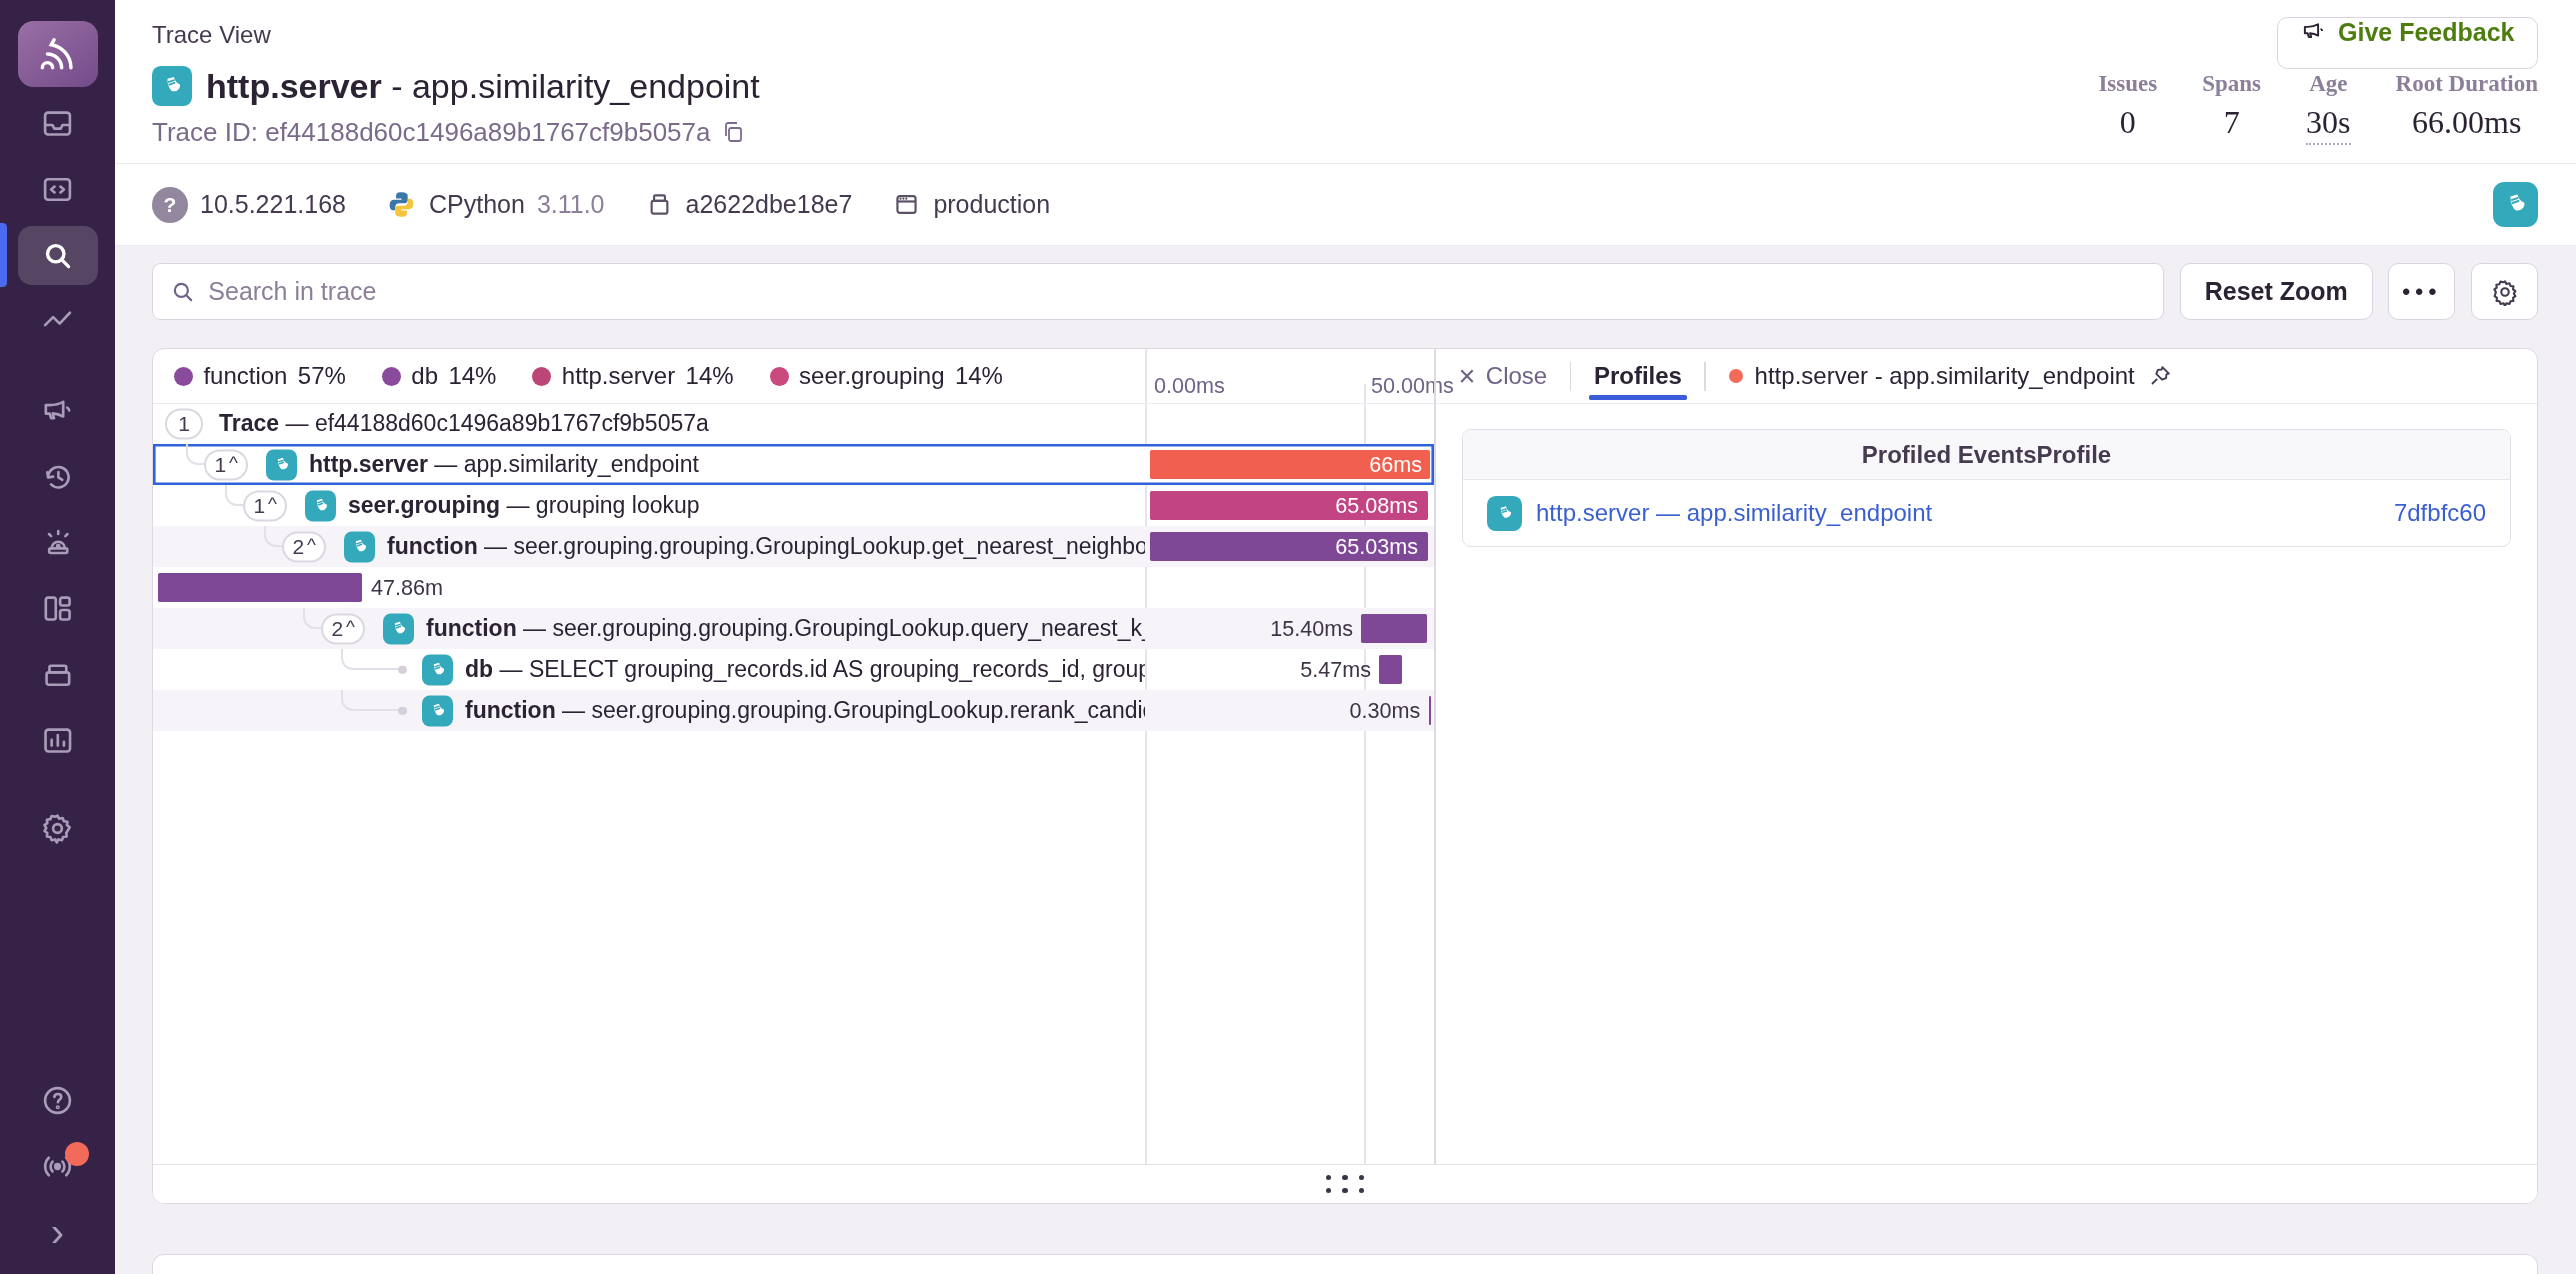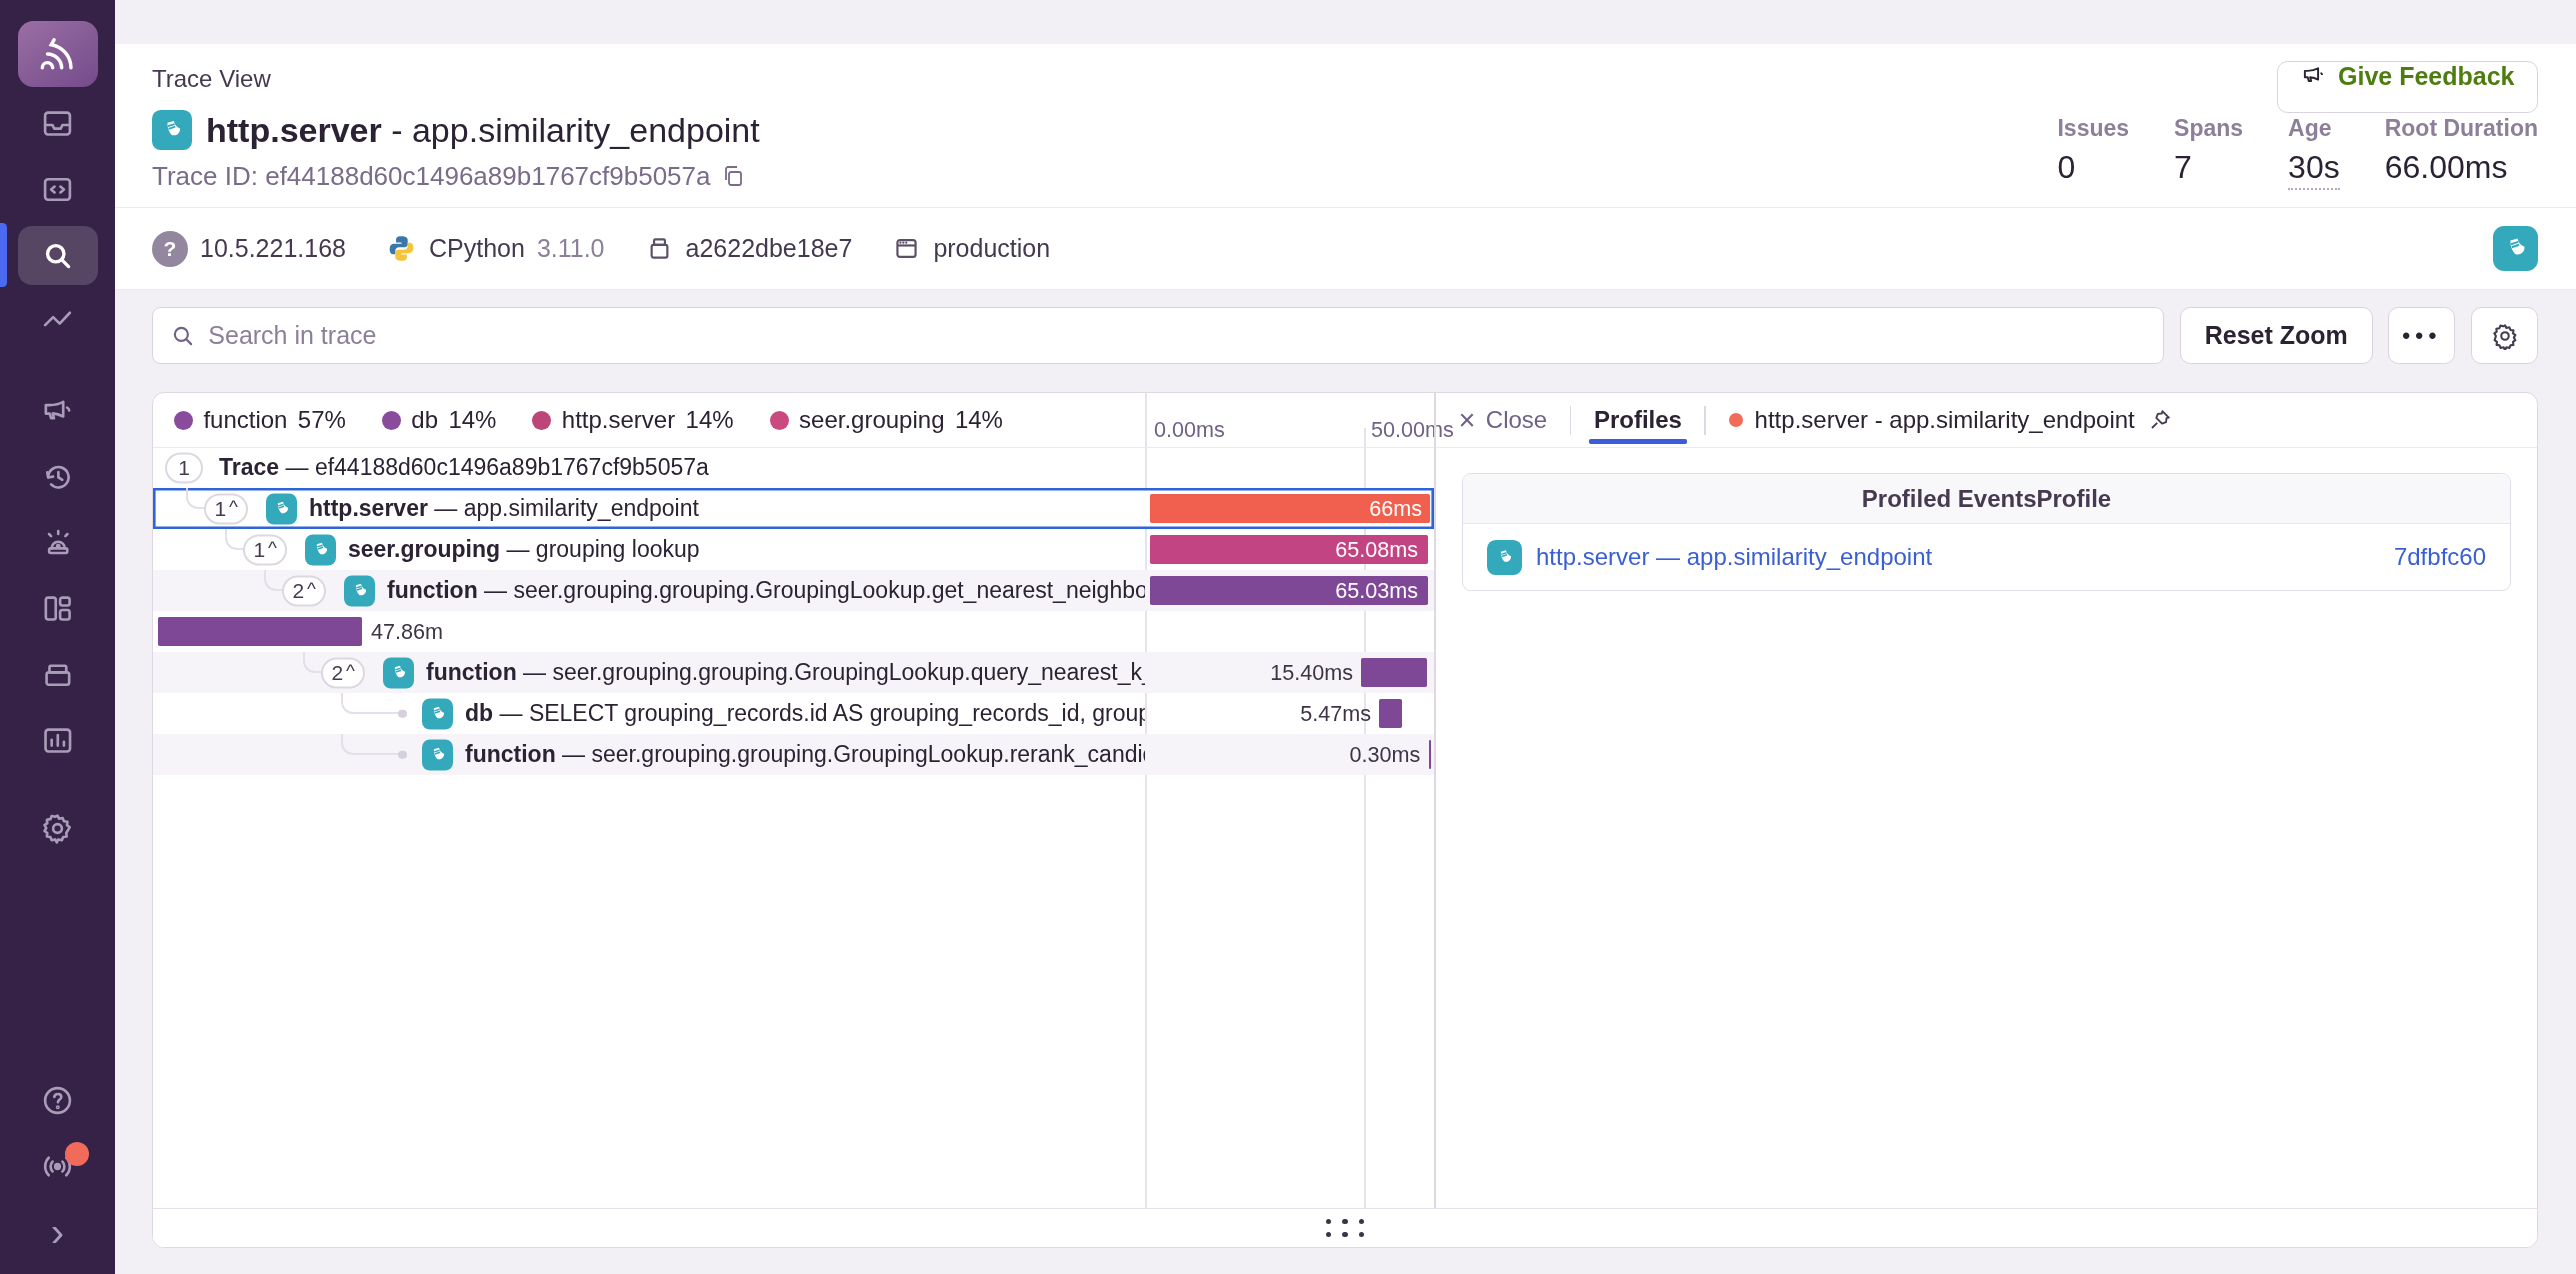--- a/index.html
+++ b/index.html
@@ -18,35 +18,35 @@
     background:#4c6af0; border-radius:0 4.3px 4.3px 0; }
   .side-item svg { stroke:#a99cb8; }
   .side-item.active svg { stroke:#ffffff; }
   .side-gap { height:22.5px; flex:none; }
   .side-spacer { flex:1; }
   .badge-dot { position:absolute; right:8.6px; top:5.2px; width:24px; height:24px;
     border-radius:50%; background:#f26a5a; }
   .collapse { margin-bottom:12px; font-size:40px; color:#a99cb8; }
 
   
-  .main { position:absolute; left:115px; top:0; right:0; bottom:0;margin-top:44px; }
+  .main { position:absolute; left:115px; top:0; right:0; bottom:0; }
 
   .topbar { height:164px; background:#fff; border-bottom:0.9px solid #ece9f0;
     position:relative; padding-left:37px; }
   .page-title { padding-top:21px; font-size:24px; color:#45394f; }
   .title-row { margin-top:17.3px; display:flex; align-items:center; gap:14px; }
   .pbadge { border-radius:8.6px; background:#35a9bc; display:grid; place-items:center; flex:none; }
   .title-op { font-size:34px; font-weight:bold; color:#2b2233; }
   .title-rest { font-size:34px; color:#2b2233; }
   .trace-id { margin-top:10.4px; font-size:26px; color:#7a6b8a; display:flex; align-items:center; gap:10.4px; }
   .feedback-btn { position:absolute; top:17.3px; right:38px; height:52px; background:#fff;
     border:1.7px solid #d8d3de; border-radius:10.4px; padding:0 22.5px; display:flex; gap:12px;
     align-items:flex-start; font-size:25px; font-weight:bold; color:#4d7c0f; }
   .stats { position:absolute; right:38px; top:71px; display:flex; gap:45px; }
-  .stat { text-align:left; }
+  .stat { text-align:center;font-family:Liberation Serif, serif; }
   .stat .lbl { font-size:23px; font-weight:bold; color:#8c7f99; }
   .stat .val { margin-top:7px; font-size:32px; color:#2b2233; }
   .stat .val.dotted { display:inline-block; border-bottom:2.6px dotted #b5a8c0; padding-bottom:1.7px; }
 
   .tagsbar { height:82px; background:#fff; border-bottom:0.9px solid #ece9f0;
     display:flex; align-items:center; padding:0 38px 0 37px; gap:21px; font-size:25px; color:#45394f; }
   .tag { display:flex; align-items:center; gap:12px; }
   .tag + .tag { margin-left:19px; }
   .avatar-q { width:36px; height:36px; border-radius:50%; background:#93879f; color:#fff;
     display:grid; place-items:center; font-size:21px; font-weight:bold; }

